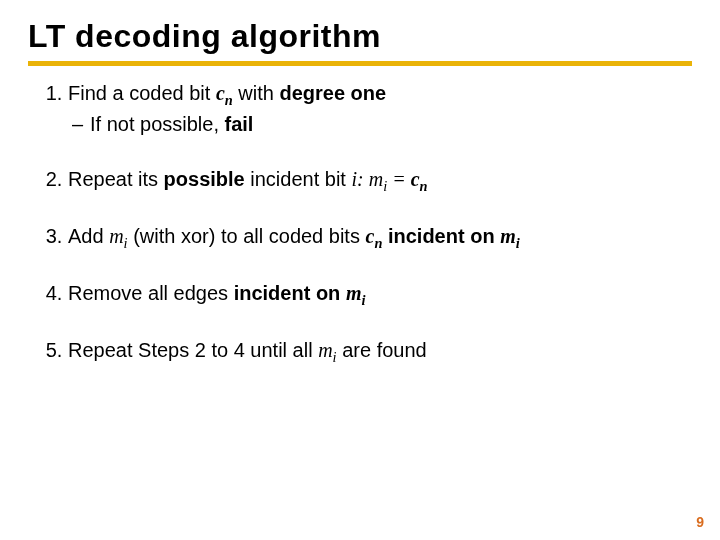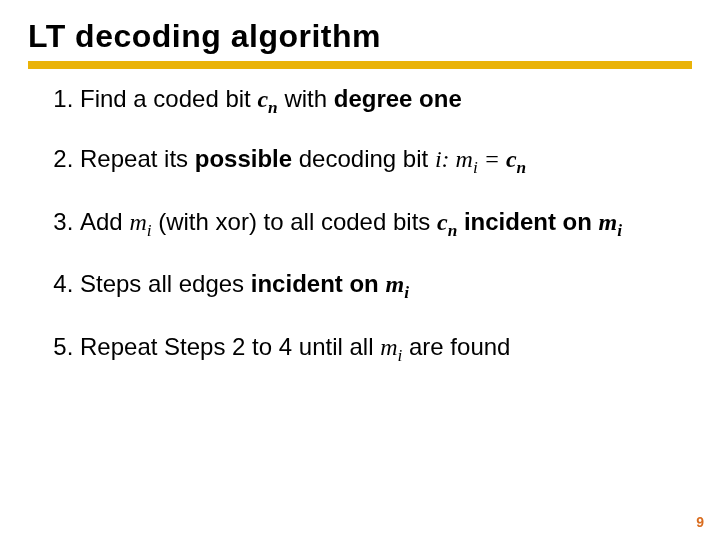--- a/index.html
+++ b/index.html
@@ -17,28 +17,28 @@
     padding: 18px 28px 0 28px;
     width: 720px;
     height: 540px;
     position: relative;
   }
   .title {
     font-size: 32px;
     font-weight: 700;
     letter-spacing: 0.5px;
     padding-bottom: 6px;
-    border-bottom: 8px solid #eab308;
+    border-bottom: 5px solid #eab308;
     margin-bottom: 14px;
   }
   ol.main {
     list-style: decimal;
     padding-left: 40px;
-    margin: 12px;
-    font-size: 24px;
+    margin: 0;
+    font-size: 20px;
     line-height: 1.35;
   }
   ol.main > li {
     margin-bottom: 30px;
   }
   ol.main > li:first-child {
     margin-bottom: 28px;
   }
   .sub {
     margin-top: 4px;
@@ -66,37 +66,40 @@
 <div class="slide">
 
   <div class="title">LT  decoding algorithm</div>
 
   <ol class="main">
 
     <li>
       <span>
         <span>Find a coded bit </span><span class="b serif-i"><span>c</span><span class="sub-s">n</span></span><span> with </span><span class="b">degree one</span>
       </span>
+      <div class="sub">
+        <span class="sub-dash">–  </span><span>If not possible, </span><span class="b">fail</span>
+      </div>
     </li>
 
     <li>
       <span>
-        <span>Repeat its </span><span class="b">possible</span><span> decoding bit </span><span class="serif-i"><span>i: m</span><span class="sub-s">i</span></span><span class="serif-i"> = </span><span class="b serif-i"><span>c</span><span class="sub-s">n</span></span>
+        <span>Repeat its </span><span class="b">possible</span><span> incident bit </span><span class="serif-i"><span>i: m</span><span class="sub-s">i</span></span><span class="serif-i"> = </span><span class="b serif-i"><span>c</span><span class="sub-s">n</span></span>
       </span>
     </li>
 
     <li>
       <span>
         <span>Add </span><span class="serif-i"><span>m</span><span class="sub-s">i</span></span><span> (with xor) to all coded bits </span><span class="b serif-i"><span>c</span><span class="sub-s">n</span></span><span> </span><span class="b">incident on </span><span class="b serif-i"><span>m</span><span class="sub-s">i</span></span>
       </span>
     </li>
 
     <li>
       <span>
-        <span>Steps all edges </span><span class="b">incident on </span><span class="b serif-i"><span>m</span><span class="sub-s">i</span></span>
+        <span>Remove all edges </span><span class="b">incident on </span><span class="b serif-i"><span>m</span><span class="sub-s">i</span></span>
       </span>
     </li>
 
     <li>
       <span>
         <span>Repeat Steps 2 to 4 until all </span><span class="serif-i"><span>m</span><span class="sub-s">i</span></span><span> are found</span>
       </span>
     </li>
 
   </ol>

